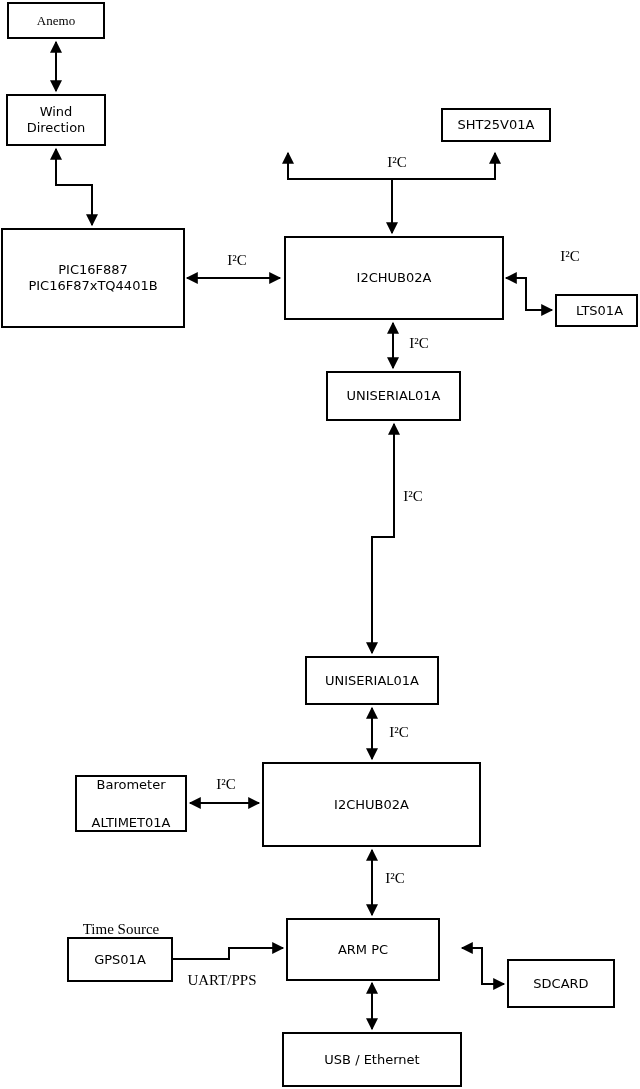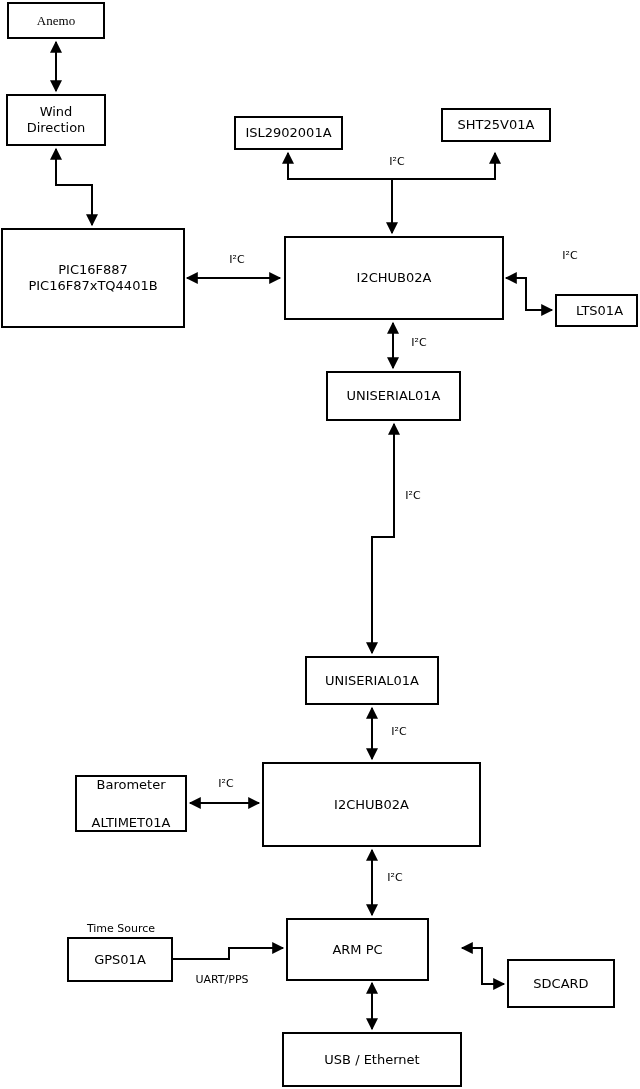--- a/index.html
+++ b/index.html
@@ -42,23 +42,24 @@
     align-items: center;
     justify-content: center;
     text-align: center;
     font-size: 13px;
     line-height: 16px;
     white-space: nowrap;
   }
   .elabel {
     position: absolute;
     transform: translate(-50%, -50%);
-    font-size: 11px;
+    font-size: 15px;
     line-height: 14px;
     white-space: nowrap;
+    font-family: Liberation Serif, serif;
   }
 </style>
 </head>
 <body>
 
 <div class="stage">
 
   <svg class="wires" viewBox="0 0 640 1089" xmlns="http://www.w3.org/2000/svg">
     <defs>
       <marker id="arr" viewBox="0 0 10 10" refX="9" refY="5" markerWidth="7.5" markerHeight="6" orient="auto-start-reverse" markerUnits="strokeWidth">
@@ -93,23 +94,20 @@
   <div class="node" style="left:6px; top:94px; width:100px; height:52px;">
     <span>Wind</span>
     <span>Direction</span>
   </div>
 
   <div class="node" style="left:1px; top:228px; width:184px; height:100px;">
     <span>PIC16F887</span>
     <span>PIC16F87xTQ4401B</span>
   </div>
 
-  <div class="node" style="left:234px; top:116px; width:109px; height:34px;">
-    <span>ISL2902001A</span>
-  </div>
 
   <div class="node" style="left:441px; top:108px; width:110px; height:34px;">
     <span>SHT25V01A</span>
   </div>
 
   <div class="node" style="left:284px; top:236px; width:220px; height:84px;">
     <span>I2CHUB02A</span>
   </div>
 
   <div class="node" style="left:555px; top:294px; width:83px; height:33px;padding-left:6px;">
@@ -130,21 +128,21 @@
 
   <div class="node" style="left:75px; top:775px; width:112px; height:57px;gap:22px;">
     <span>Barometer</span>
     <span>ALTIMET01A</span>
   </div>
 
   <div class="node" style="left:67px; top:937px; width:106px; height:45px;">
     <span>GPS01A</span>
   </div>
 
-  <div class="node" style="left:286px; top:918px; width:143px; height:63px;justify-content:center;">
+  <div class="node" style="left:286px; top:918px; width:154px; height:63px;justify-content:center;">
     <span>ARM PC</span>
   </div>
 
   <div class="node" style="left:507px; top:959px; width:108px; height:49px;">
     <span>SDCARD</span>
   </div>
 
   <div class="node" style="left:282px; top:1032px; width:180px; height:55px;">
     <span>USB / Ethernet</span>
   </div>

